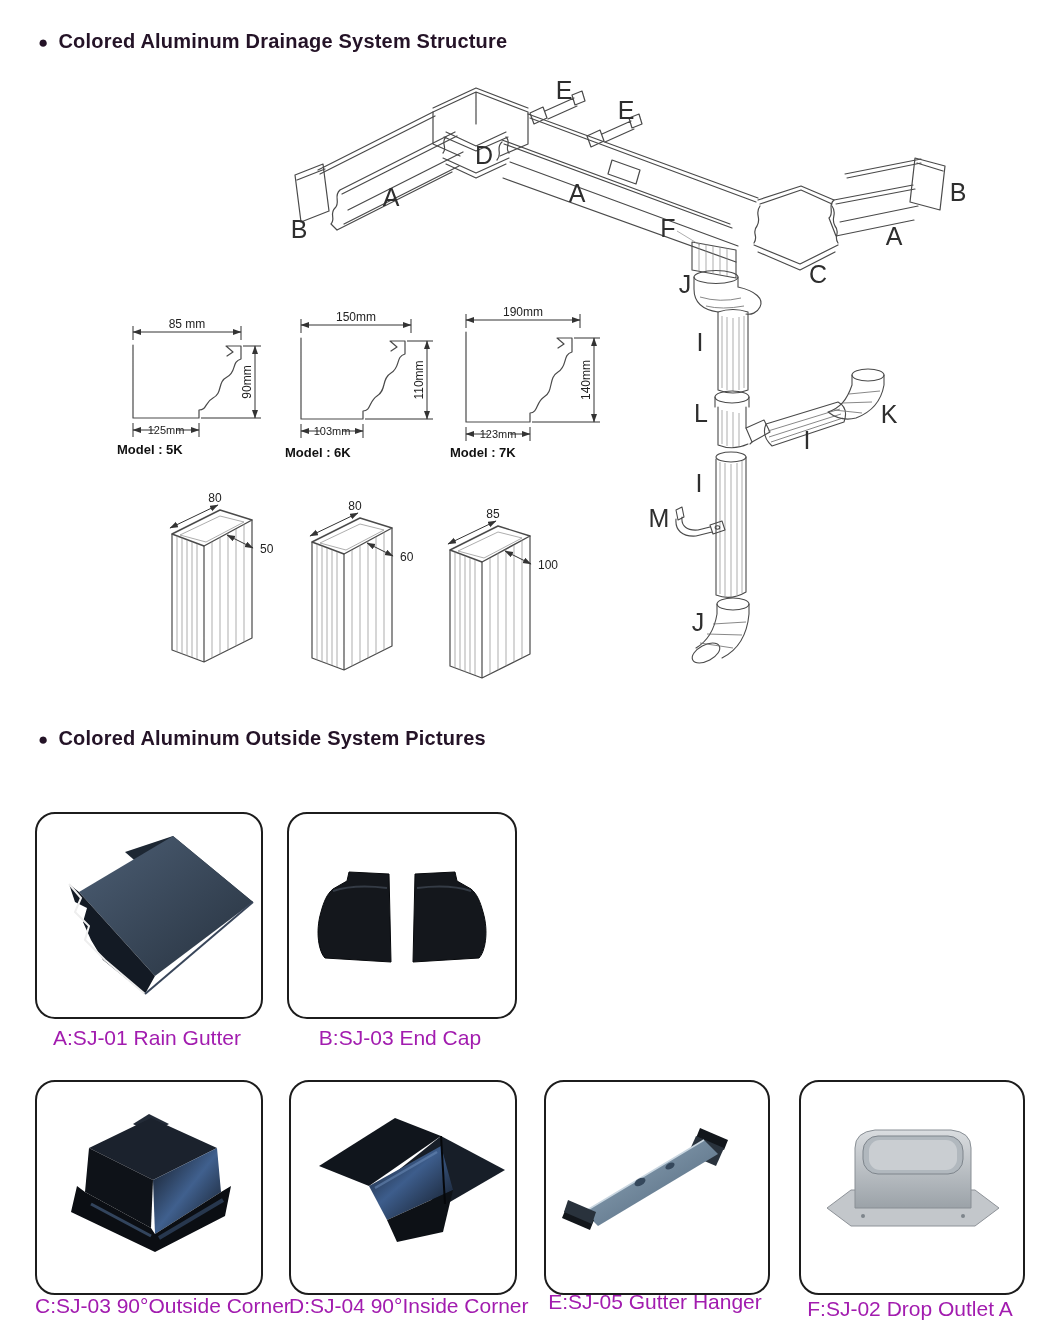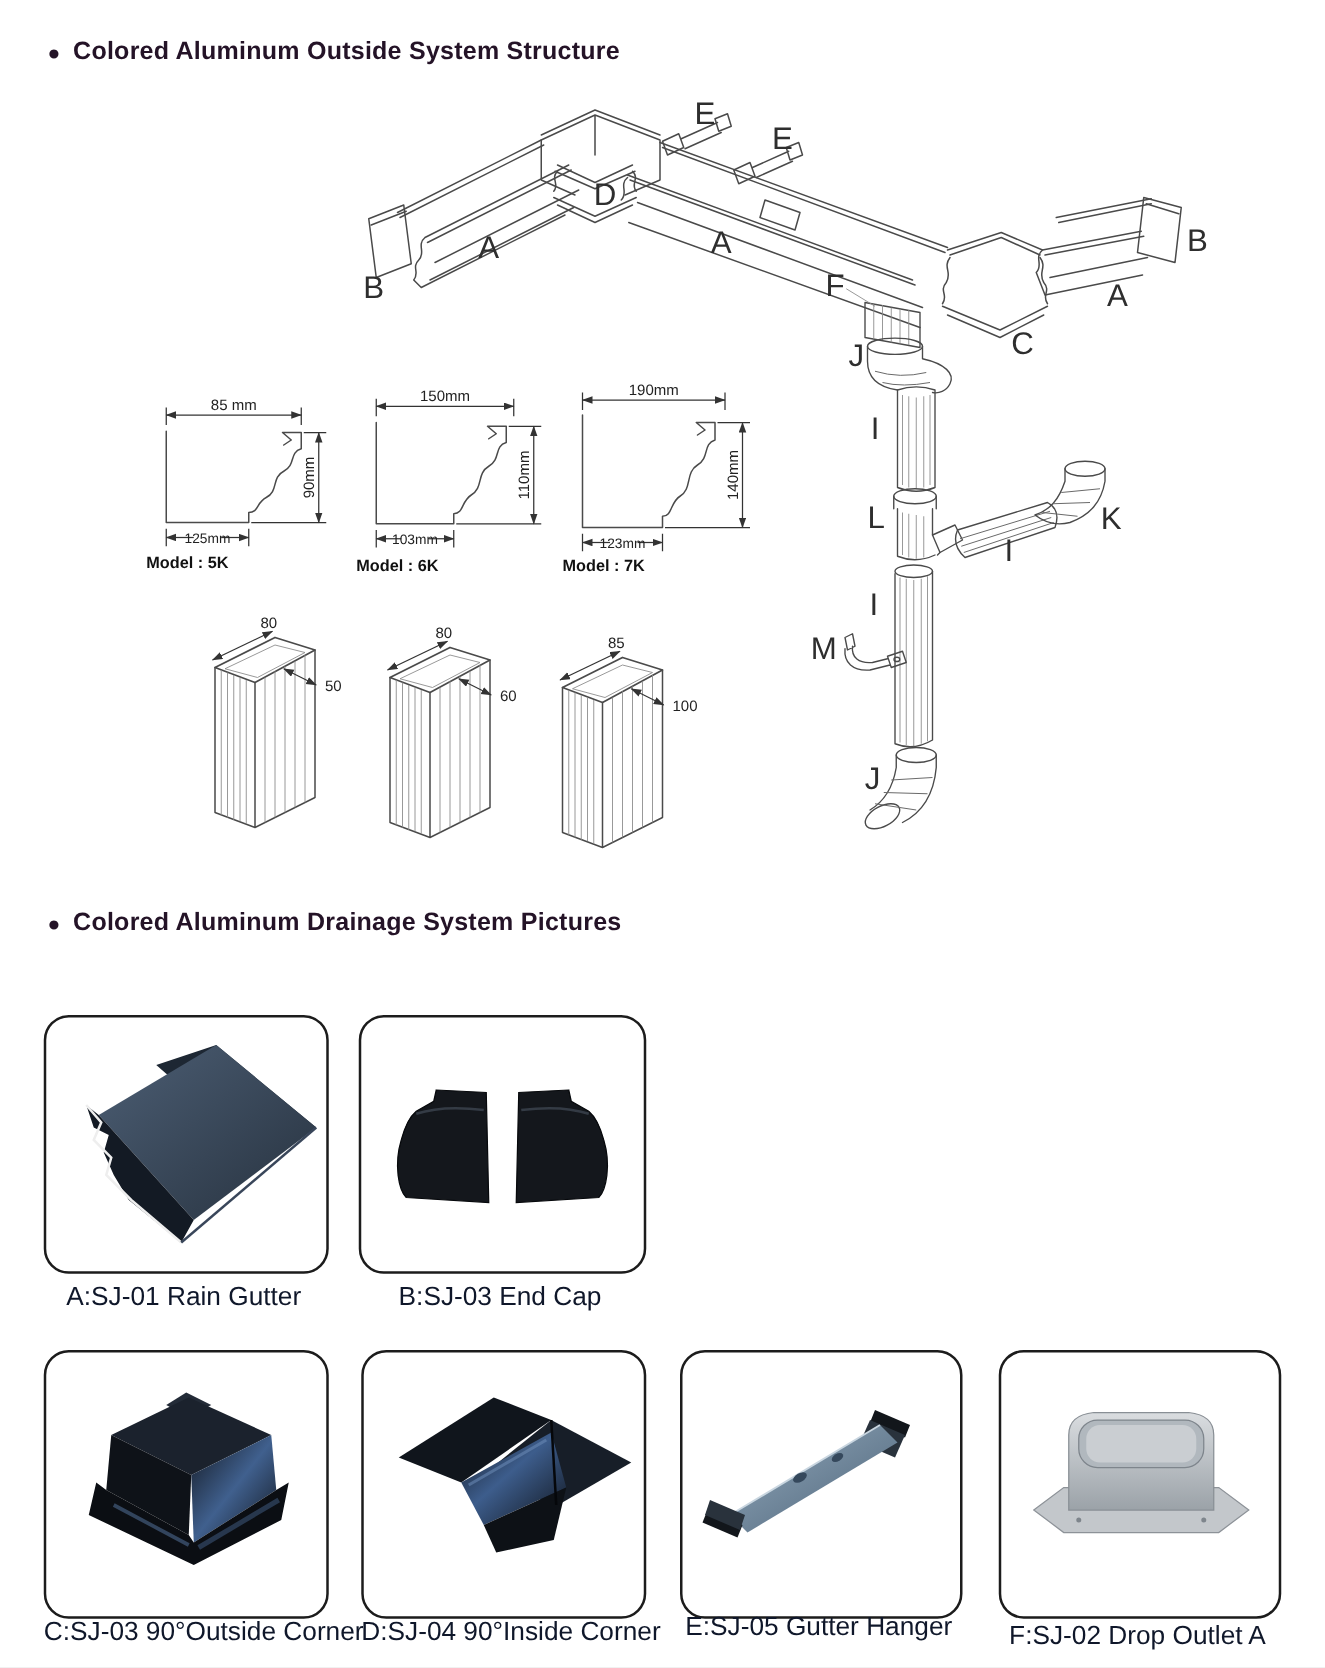--- a/index.html
+++ b/index.html
@@ -12,47 +12,47 @@
     position:absolute;left:38px;display:flex;align-items:center;gap:10px;
     font-size:20px;font-weight:bold;color:#241327;letter-spacing:.2px;
   }
   .section-heading .bullet{font-size:17px;line-height:1;transform:translateY(1px);}
   .product-card{
     position:absolute;background:#fff;border:2px solid #1c1c1c;border-radius:20px;
     overflow:hidden;
   }
   .product-card svg{display:block;width:100%;height:100%;}
   .product-label{
-    position:absolute;text-align:center;font-size:21px;color:#0f172a;
+    position:absolute;text-align:center;font-size:21px;color:#a21caf;
     white-space:nowrap;
   }
   svg text{font-family:"Liberation Sans","DejaVu Sans",sans-serif;}
   .callout{font-size:25px;fill:#2e2e2e;}
   .dim{font-size:12px;fill:#222;}
   .dimsmall{font-size:11px;fill:#222;}
   .model{font-size:13px;fill:#111;font-weight:bold;}
   .lw{stroke:#4a4a4a;stroke-width:1.2;fill:none;stroke-linecap:round;stroke-linejoin:round;}
   .lw2{stroke:#4a4a4a;stroke-width:1.1;fill:none;stroke-linecap:round;stroke-linejoin:round;}
   .thin{stroke:#8a8a8a;stroke-width:.7;fill:none;}
   .rib{stroke:#6a6a6a;stroke-width:.8;fill:none;}
   .dimline{stroke:#333;stroke-width:1;fill:none;}
 </style>
 </head>
 <body>
 
 <div class="page">
 
   <div class="section-heading" style="top:30px;">
     <span class="bullet">●</span>
-    <span>Colored Aluminum Outside System Structure</span>
+    <span>Colored Aluminum Drainage System Structure</span>
   </div>
 
   <div class="section-heading" style="top:727px;">
     <span class="bullet">●</span>
-    <span>Colored Aluminum Drainage System Pictures</span>
+    <span>Colored Aluminum Outside System Pictures</span>
   </div>
 
   <svg style="position:absolute;left:0;top:0;" width="1060" height="700" viewBox="0 0 1060 700">
     <defs>
       <marker id="ah" orient="auto-start-reverse" markerWidth="9" markerHeight="8" refX="8" refY="3" markerUnits="userSpaceOnUse">
         <path d="M0,0 L8.5,3 L0,6 Z" fill="#333"></path>
       </marker>
       <g id="pipeShape">
         <polygon class="lw" points="12,42 60,18 92,28 44,54" style="fill:#fff;stroke-width:1.4"></polygon>
         <polygon class="thin" points="20,43 60,24 84,30 46,50" style="fill:none"></polygon>

